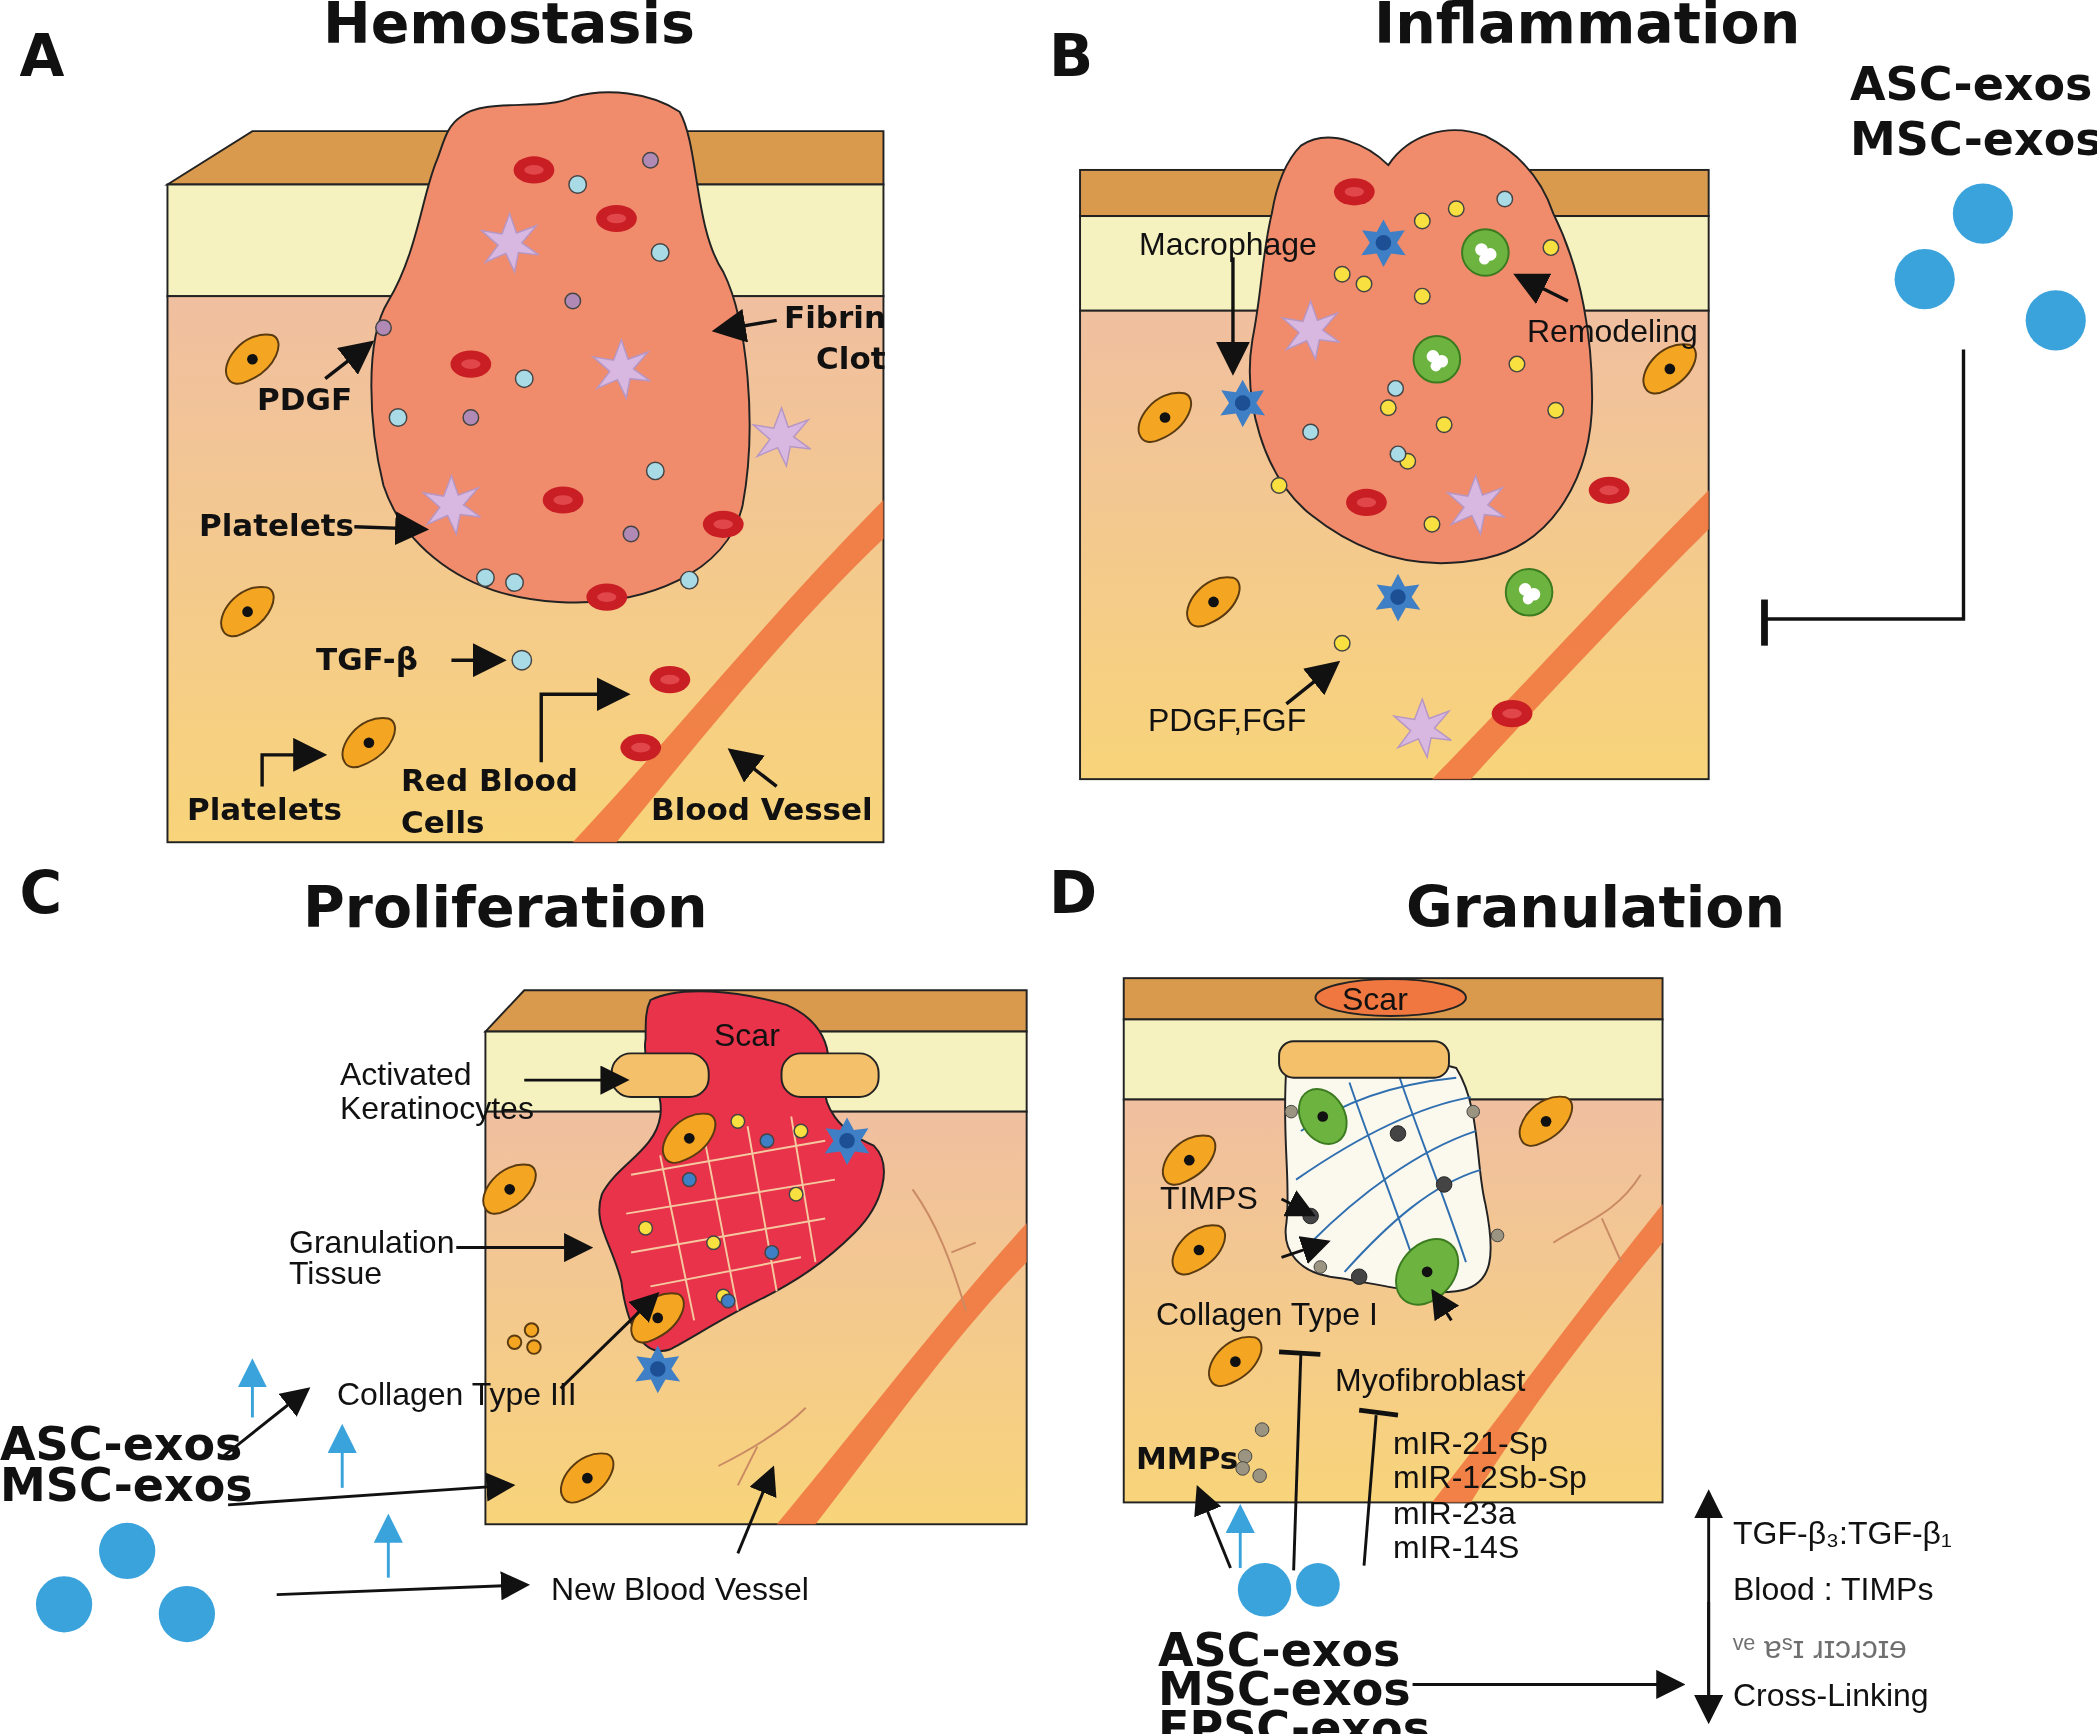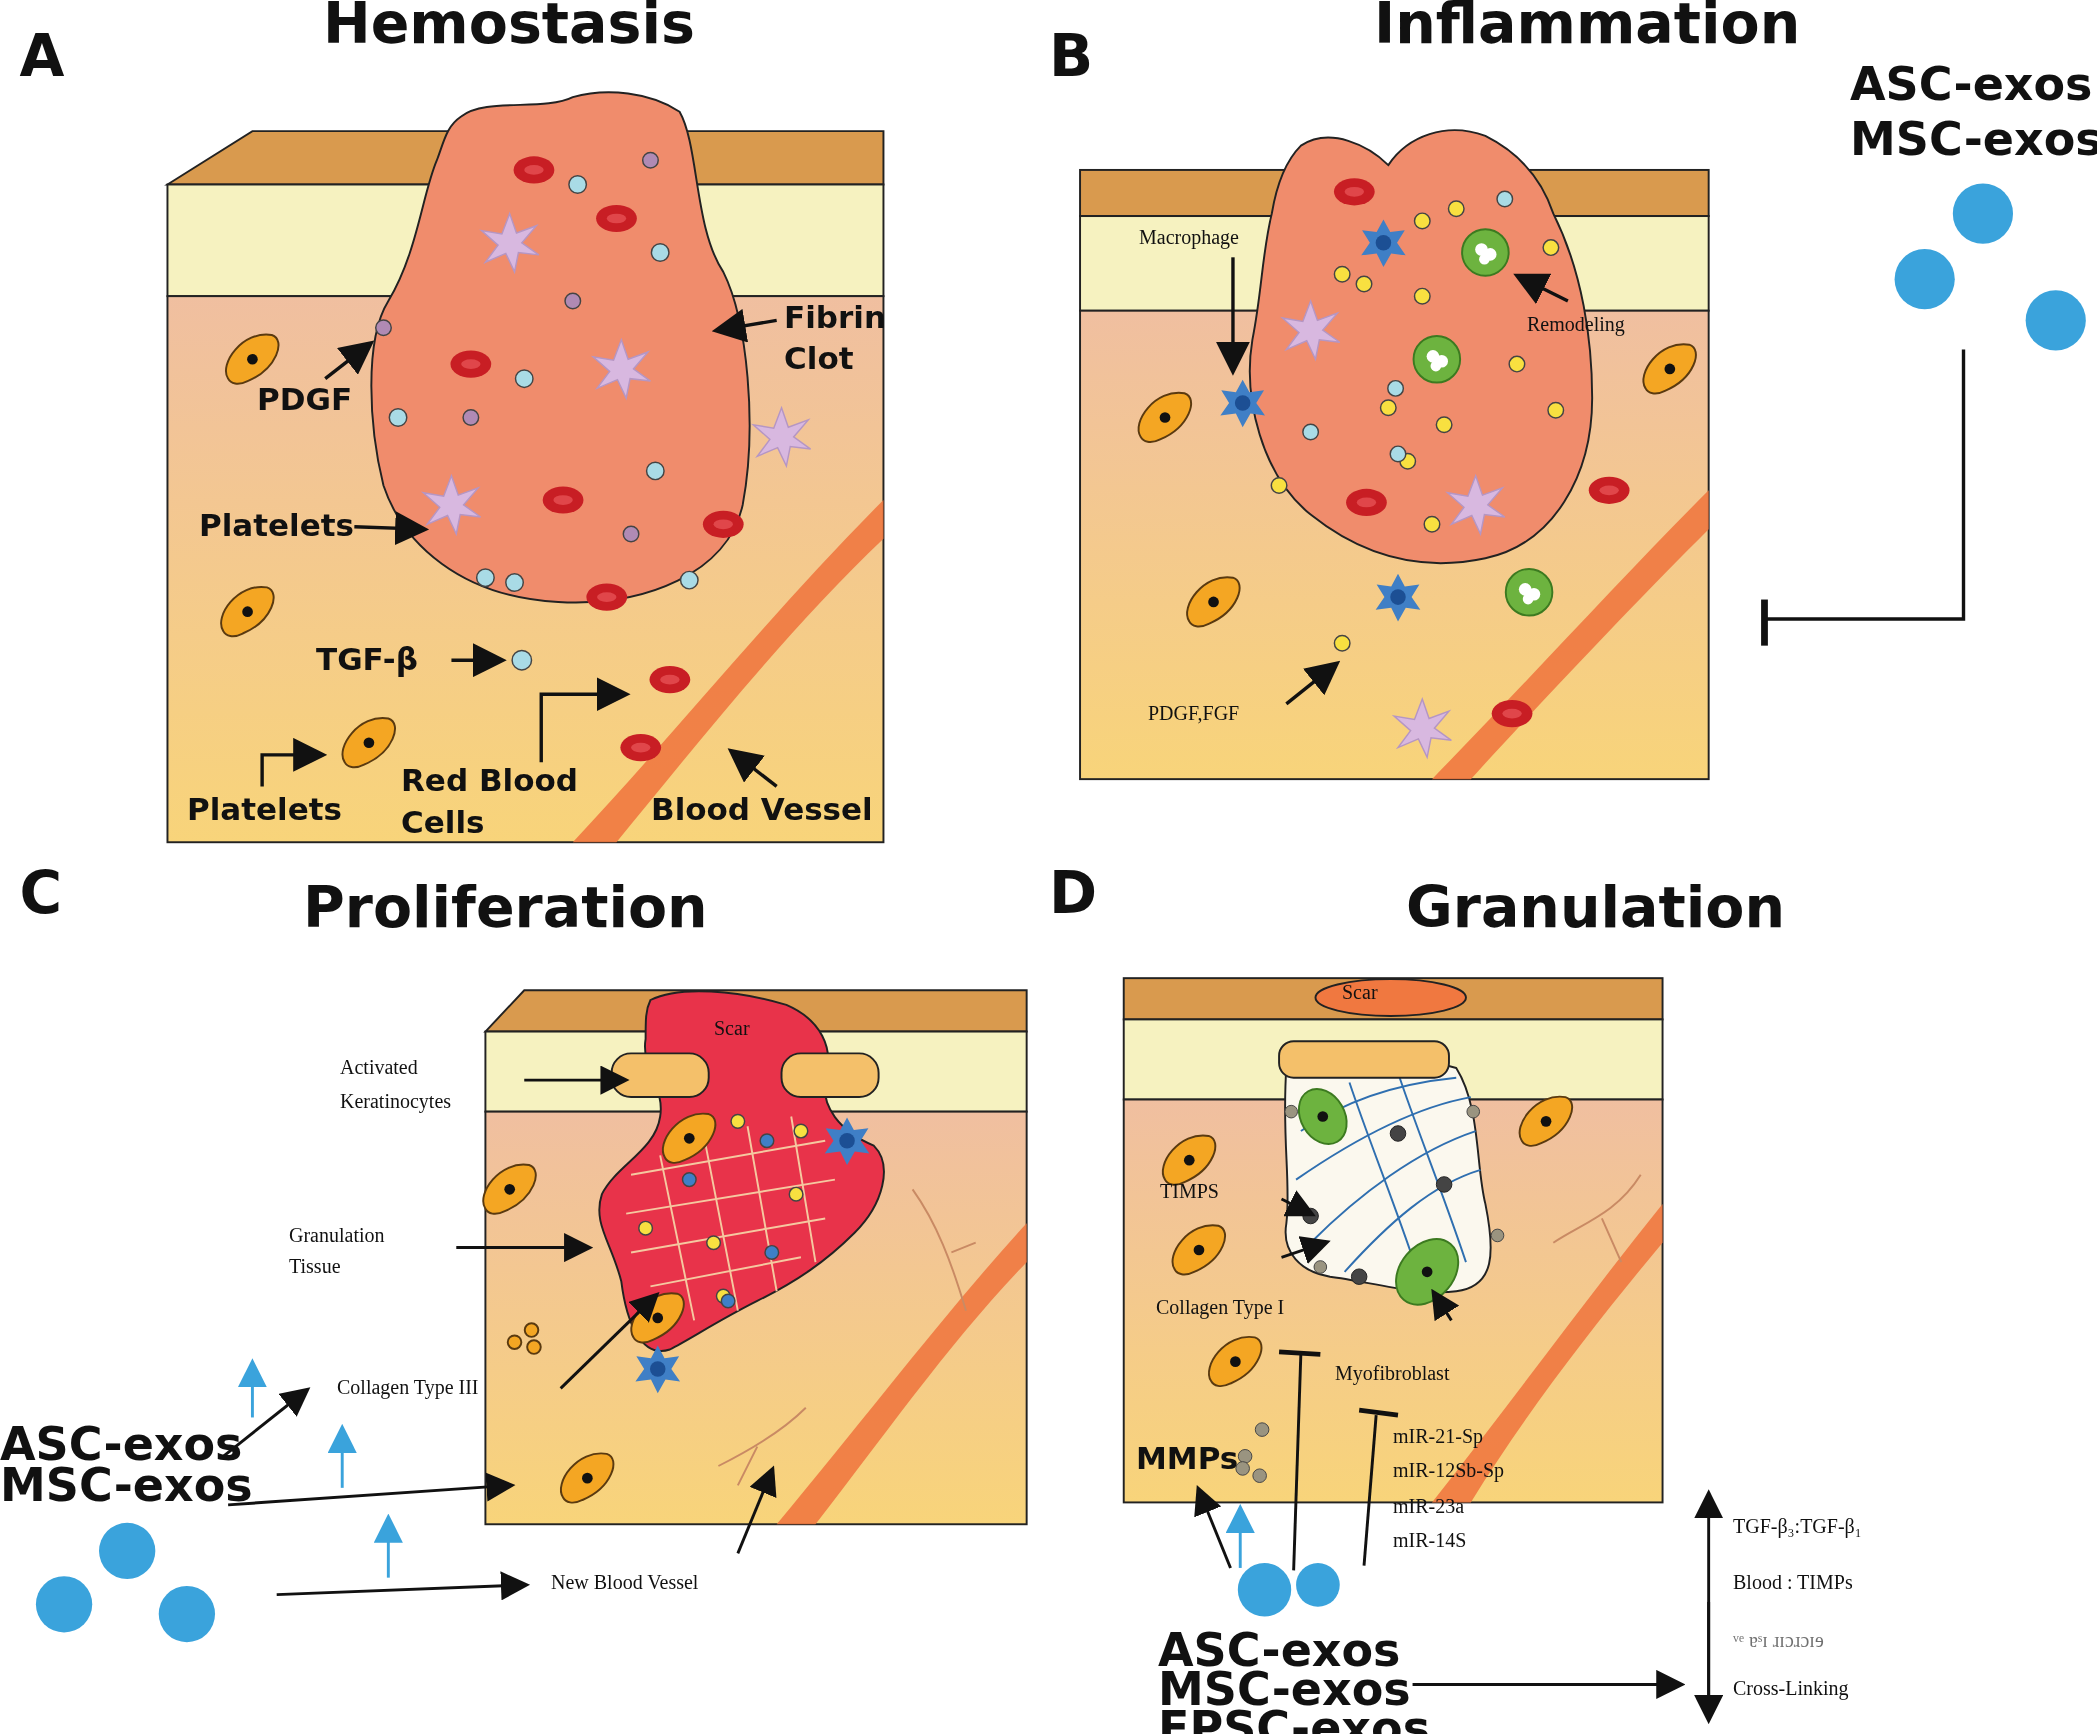--- a/index.html
+++ b/index.html
@@ -1,21 +1,21 @@
 <!DOCTYPE html>
 <html style="font-size:7.8px"><head>
 <meta charset="utf-8">
 <style>
   html,body{margin:0;padding:0;background:#fff;}
   body{width:2097px;height:1734px;position:relative;overflow:hidden;font-family:"Liberation Sans",sans-serif;color:#111;}
   .t{position:absolute;white-space:nowrap;}
   .panel-letter{font-family:"DejaVu Sans",sans-serif;font-weight:bold;font-size:58px;}
   .panel-title{font-family:"DejaVu Sans",sans-serif;font-weight:bold;font-size:57px;}
   .lbl{font-family:"DejaVu Sans",sans-serif;font-size:31px;font-weight:bold;}
-  .lbl-s{font-family:Liberation Serif, serif;font-size:20px;}
+  .lbl-s{font-family:Liberation Sans, sans-serif;font-size:32px;}
   .exo{font-family:"DejaVu Sans",sans-serif;font-weight:bold;font-size:46px;line-height:1.15;}
   svg{position:absolute;left:0;top:0;}
 </style>
 </head>
 <body>
 
 <svg width="2097" height="1734" viewBox="0 0 4320 3572">
   <defs>
     <linearGradient id="derm" x1="0" y1="0" x2="0" y2="1">
       <stop offset="0" stop-color="#f0bfa0"></stop>
@@ -283,21 +283,21 @@
   </g>
   <g fill="#3aa3dc">
     <circle cx="2605" cy="3275" r="55"></circle>
       <circle cx="2715" cy="3265" r="45"></circle>
   </g>
 </svg>
 
 <div class="t panel-letter" style="left:19.4px;top:22px">A</div>
 <div class="t panel-title" style="left:323px;top:-9.7px">Hemostasis</div>
 <div class="t lbl" style="left:784px;top:299px">Fibrin</div>
-<div class="t lbl" style="left:784px;top:340px">Clot</div>
+<div class="t lbl" style="left:816px;top:340px">Clot</div>
 <div class="t lbl" style="left:257px;top:381px">PDGF</div>
 <div class="t lbl" style="left:199px;top:507px">Platelets</div>
 <div class="t lbl" style="left:316px;top:641px">TGF-β</div>
 <div class="t lbl" style="left:187px;top:791px">Platelets</div>
 <div class="t lbl" style="left:401px;top:762px">Red Blood</div>
 <div class="t lbl" style="left:401px;top:804px">Cells</div>
 <div class="t lbl" style="left:651px;top:791px">Blood Vessel</div>
 
 <div class="t panel-letter" style="left:1049px;top:22px">B</div>
 <div class="t panel-title" style="left:1374px;top:-9.7px">Inflammation</div>

